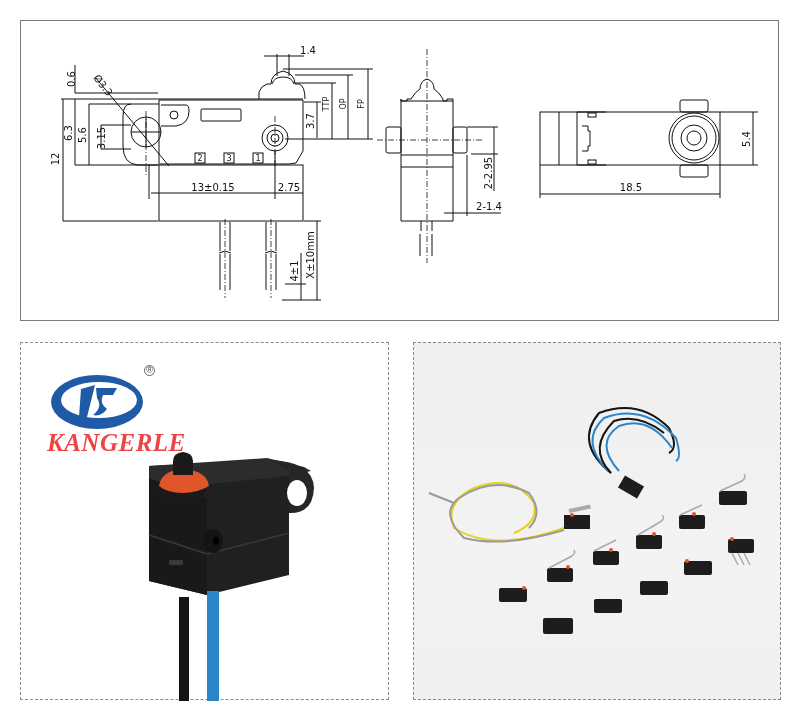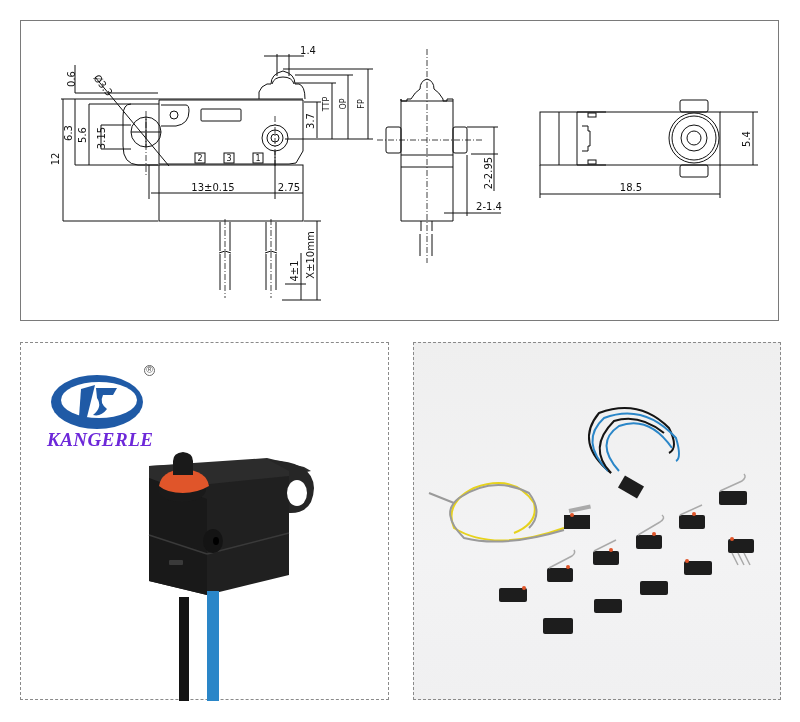--- a/index.html
+++ b/index.html
@@ -4,21 +4,21 @@
 <style>
   html,body{margin:0;padding:0;background:#fff;}
   body{width:800px;height:722px;position:relative;overflow:hidden;font-family:"Liberation Sans",sans-serif;}
   .panel-top{position:absolute;left:20px;top:20px;width:759px;height:301px;border:1px solid #7a7a7a;box-sizing:border-box;background:#fff;}
   .panel-top svg{position:absolute;left:0;top:0;}
   .panel-dash{position:absolute;border:1px dashed #8a8a8a;box-sizing:border-box;}
   .panel-left{left:20px;top:342px;width:369px;height:358px;background:#fff;}
   .panel-right{left:413px;top:342px;width:368px;height:358px;background:linear-gradient(180deg,#efefef 0%,#f3f3f4 60%,#f0f0f1 100%);}
   .panel-dash svg{position:absolute;left:0;top:0;}
   .dim{font-family:"DejaVu Sans",sans-serif;font-size:10px;fill:#111;}
-  .brand-text{position:absolute;left:26px;top:86px;font-family:"Liberation Serif",serif;font-style:italic;font-weight:bold;font-size:19px;color:#6d28d9;letter-spacing:0.5px;}
+  .brand-text{position:absolute;left:26px;top:86px;font-family:"Liberation Serif",serif;font-style:italic;font-weight:bold;font-size:25px;color:#ef4444;letter-spacing:0.5px;}
   .reg{position:absolute;left:123px;top:22px;font-size:9px;color:#444;border:1px solid #666;border-radius:50%;width:9px;height:9px;line-height:9px;text-align:center;}
 </style>
 </head>
 <body>
 
 <div class="panel-top">
   <svg width="759" height="301" viewBox="20 20 759 301">
     <g fill="none" stroke="#111" stroke-width="1">
 
       <path d="M158,99 L302,99 L302,150 L295,162 L288,163 L169,163 L165,163 L158,163 Z"></path>

